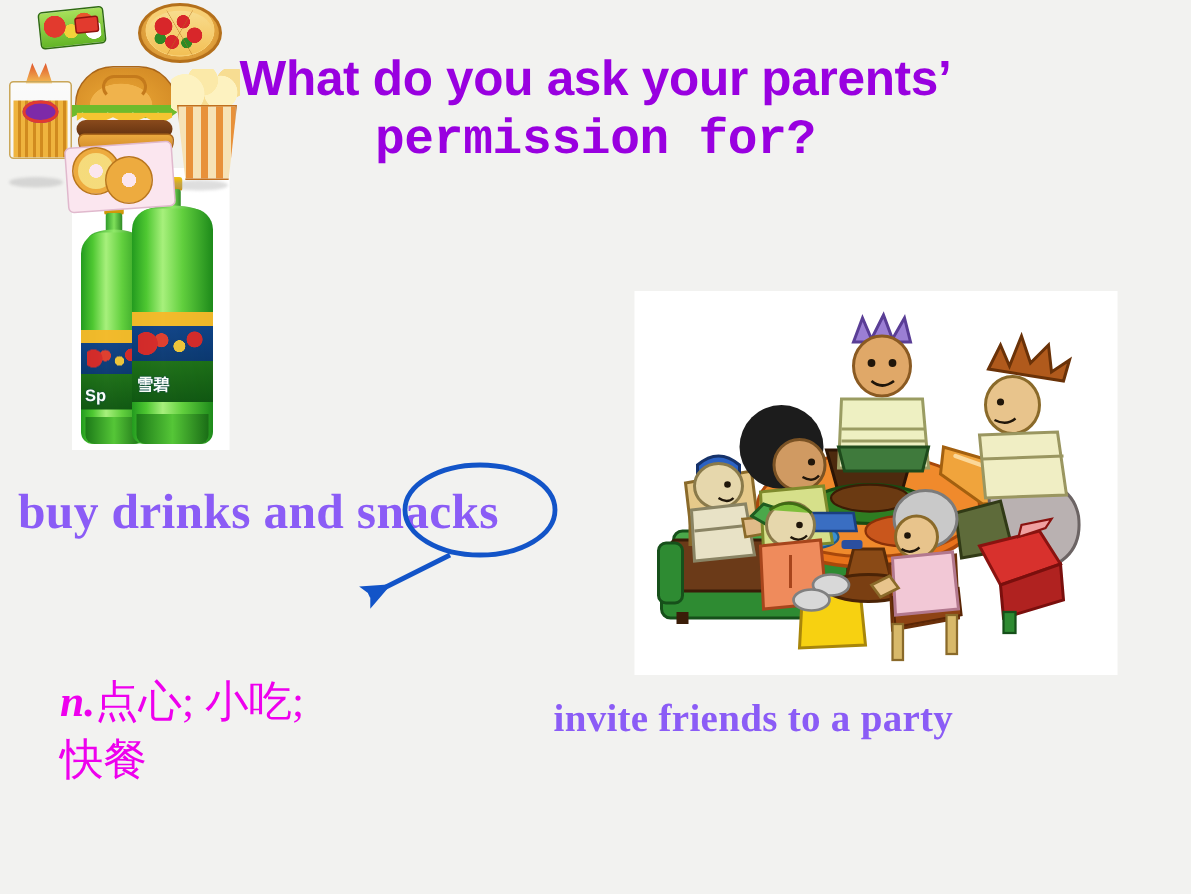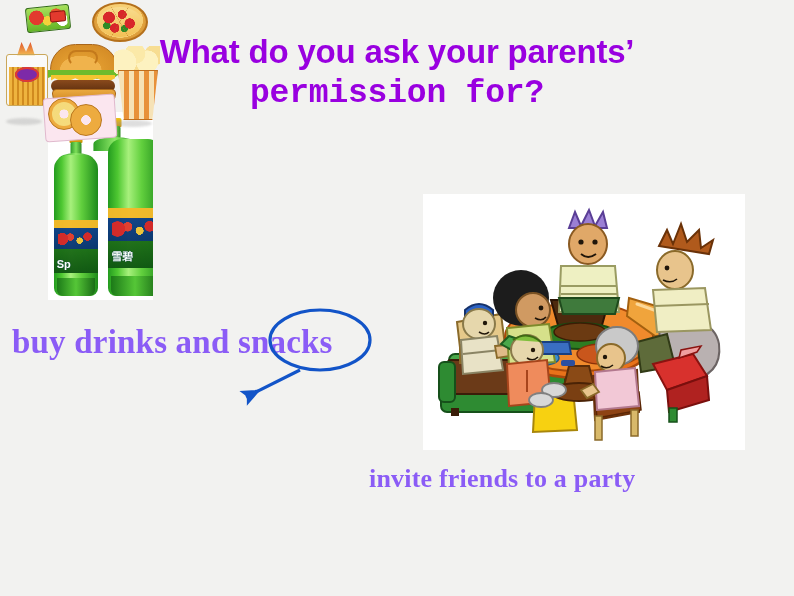--- a/index.html
+++ b/index.html
@@ -116,21 +116,21 @@
   .bottle .base {
     position: absolute; bottom: 0; left: 6%;
     width: 88%; height: 13%;
     background: linear-gradient(90deg,#1c7a18,#55c637,#1a6d16);
     border-radius: 0 0 6px 6px;
   }
   #bottle-left  { left: 6px;  width: 44px; height: 162px; }
   #bottle-left  .body { height: 141px; }
   #bottle-left  .label { top: 46%; }
   #bottle-right { left: 40px; width: 54px; height: 178px; }
-  #bottle-right .body { height: 157px; margin-left: 20px; }
+  #bottle-right .body { height: 157px; }
   #bottle-right .label { top: 44%; }
 
   
   .snack { position: absolute; }
   .shadow-blob {
     position: absolute;
     background: rgba(160,160,160,.35);
     border-radius: 50%;
     filter: blur(1px);
   }
@@ -523,20 +523,24 @@
         <path d="M172 178 L212 174 L216 212 L174 216 Z" fill="#f2c8d6" stroke="#b2788e" stroke-width="2"></path>
         <path d="M170 190 L158 196 L164 204 L176 198 Z" fill="#e8c48c" stroke="#8a6a2a" stroke-width="1.8"></path>
       </g>
     </svg>
   </div>
 
   <div class="caption-serif" id="caption-snacks">buy drinks and snacks</div>
 
   <div class="caption-serif" id="caption-party">invite friends to a party</div>
 
+  <div id="gloss">
+    <span class="abbr">n.</span><span>点心; 小吃;
+快餐</span>
+  </div>
 
   <svg id="annotation" viewBox="0 0 170 110" xmlns="http://www.w3.org/2000/svg">
     <defs>
       <marker id="arrowhead" markerWidth="7" markerHeight="7" refX="5.6" refY="3.2" orient="auto" markerUnits="strokeWidth">
         <path d="M0.4,3.2 L6.6,0.6 L5.3,3.2 L6.6,5.8 Z" fill="#1254c8"></path>
       </marker>
     </defs>
     <ellipse cx="98" cy="44" rx="50" ry="30" fill="none" stroke="#1254c8" stroke-width="3.2"></ellipse>
     <path d="M78 74 L24 101" stroke="#1254c8" stroke-width="3.2" fill="none" marker-end="url(#arrowhead)"></path>
   </svg>

